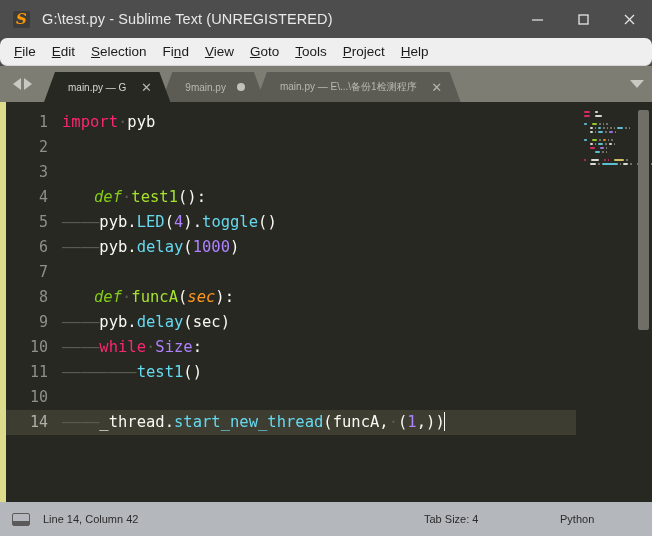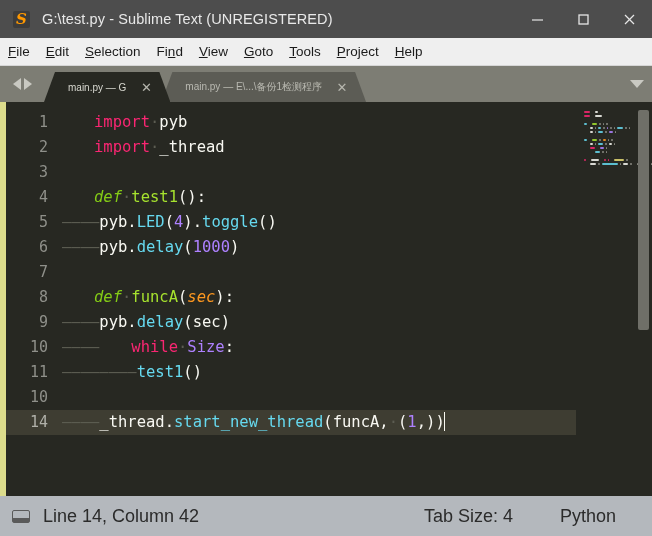--- a/index.html
+++ b/index.html
@@ -73,22 +73,24 @@
     color: #e6e6e6;
   }
   .win-btn svg { display:block; }
 
   
   .menubar {
     height: 27px;
     background: #efefef;
     display: flex;
     align-items: center;
+    padding-left: 6px;
     flex: 0 0 auto;
     border-bottom: 1px solid #d6d6d6;
+    border-radius: 7px;
   }
   .menu-item {
     font-size: 13.5px;
     color: #1b1b1b;
     padding: 3px 8px 3px 8px;
     white-space: nowrap;
     font-family: "Liberation Sans", sans-serif;
   }
   .menu-item u { text-decoration: underline; }
 
@@ -229,21 +231,21 @@
     position: relative;
     z-index: 2;
   }
   .code {
     position: relative;
     z-index: 2;
     white-space: pre;
   }
 
   
-  .kw      { color: #f92672; margin-left: 32px; }
+  .kw      { color: #f92672; }
   .kw2     { color: #84cc16; font-style: italic; margin-left: 32px; }
   .fn      { color: #a6e22e; }
   .param   { color: #fd971f; font-style: italic; }
   .num     { color: #ae81ff; }
   .str     { color: #e6db74; }
   .plain   { color: #f8f8f2; }
   .ident   { color: #66d9ef; }
   .punct   { color: #f8f8f2; }
   .dot     { color: #5c5d52; }
   .tabmark { color: #5c5d52; }
@@ -288,27 +290,27 @@
     left: 0;
     width: 11px;
     top: 2px;
     height: 220px;
     background: #6f6f68;
     border-radius: 2px;
   }
 
   
   .statusbar {
-    height: 40px;
+    height: 34px;
     background: #b4b8bd;
     display: flex;
     align-items: center;
     flex: 0 0 auto;
     position: relative;
-    font-size: 18px;
+    font-size: 11px;
     color: #2b2b2b;
   }
   .sb-icon {
     width: 18px;
     height: 13px;
     margin-left: 12px;
     border: 1.5px solid #5a5a5a;
     border-radius: 2px;
     box-sizing: border-box;
     position: relative;
@@ -371,35 +373,40 @@
     <div class="tab-nav">
       <span class="arrow-l"></span>
       <span class="arrow-r"></span>
     </div>
     <div id="tabs-container" style="display:flex; align-items:flex-end;">
         <div class="tab active" style="z-index: 4;">
           <div class="skew-bg"></div>
           <div class="tab-label">main.py — G</div>
           <div class="tab-close">✕</div>
         </div>
+        <div class="tab" style="z-index: 2;">
+          <div class="skew-bg"></div>
+          <div class="tab-label">9main.py</div>
+          <div class="tab-dirty"></div>
+        </div>
         <div class="tab" style="z-index: 1;">
           <div class="skew-bg"></div>
           <div class="tab-label">main.py — E\...\备份1检测程序</div>
           <div class="tab-close">✕</div>
         </div>
       </div>
     <div class="tab-dropdown">
       <span class="caret-down"></span>
     </div>
   </div>
 
   <div class="editor-wrap">
     <div class="code-area" id="code-area">
         <div class="line"><span class="gutter-num">1</span><span class="code"><span class="kw">import</span><span class="dot">·</span><span class="plain">pyb</span></span></div>
-        <div class="line"><span class="gutter-num">2</span><span class="code"><span class="kw">import</span><span class="dot">·</span><span class="plain">_thread</span></span></div>
+        <div class="line"><span class="gutter-num">2</span></div>
         <div class="line"><span class="gutter-num">3</span><span class="code"></span></div>
         <div class="line"><span class="gutter-num">4</span><span class="code"><span class="kw2">def</span><span class="dot">·</span><span class="fn">test1</span><span class="punct">(</span><span class="punct">)</span><span class="punct">:</span></span></div>
         <div class="line"><span class="gutter-num">5</span><span class="code"><span class="tabmark">————</span><span class="plain">pyb</span><span class="punct">.</span><span class="ident">LED</span><span class="punct">(</span><span class="num">4</span><span class="punct">)</span><span class="punct">.</span><span class="ident">toggle</span><span class="punct">(</span><span class="punct">)</span></span></div>
         <div class="line"><span class="gutter-num">6</span><span class="code"><span class="tabmark">————</span><span class="plain">pyb</span><span class="punct">.</span><span class="ident">delay</span><span class="punct">(</span><span class="num">1000</span><span class="punct">)</span></span></div>
         <div class="line"><span class="gutter-num">7</span><span class="code"></span></div>
         <div class="line"><span class="gutter-num">8</span><span class="code"><span class="kw2">def</span><span class="dot">·</span><span class="fn">funcA</span><span class="punct">(</span><span class="param">sec</span><span class="punct">)</span><span class="punct">:</span></span></div>
         <div class="line"><span class="gutter-num">9</span><span class="code"><span class="tabmark">————</span><span class="plain">pyb</span><span class="punct">.</span><span class="ident">delay</span><span class="punct">(</span><span class="plain">sec</span><span class="punct">)</span></span></div>
         <div class="line"><span class="gutter-num">10</span><span class="code"><span class="tabmark">————</span><span class="kw">while</span><span class="dot">·</span><span class="num">Size</span><span class="punct">:</span></span></div>
         <div class="line"><span class="gutter-num">11</span><span class="code"><span class="tabmark">————</span><span class="tabmark">————</span><span class="ident">test1</span><span class="punct">(</span><span class="punct">)</span></span></div>
         <div class="line"><span class="gutter-num">10</span><span class="code"></span></div>

